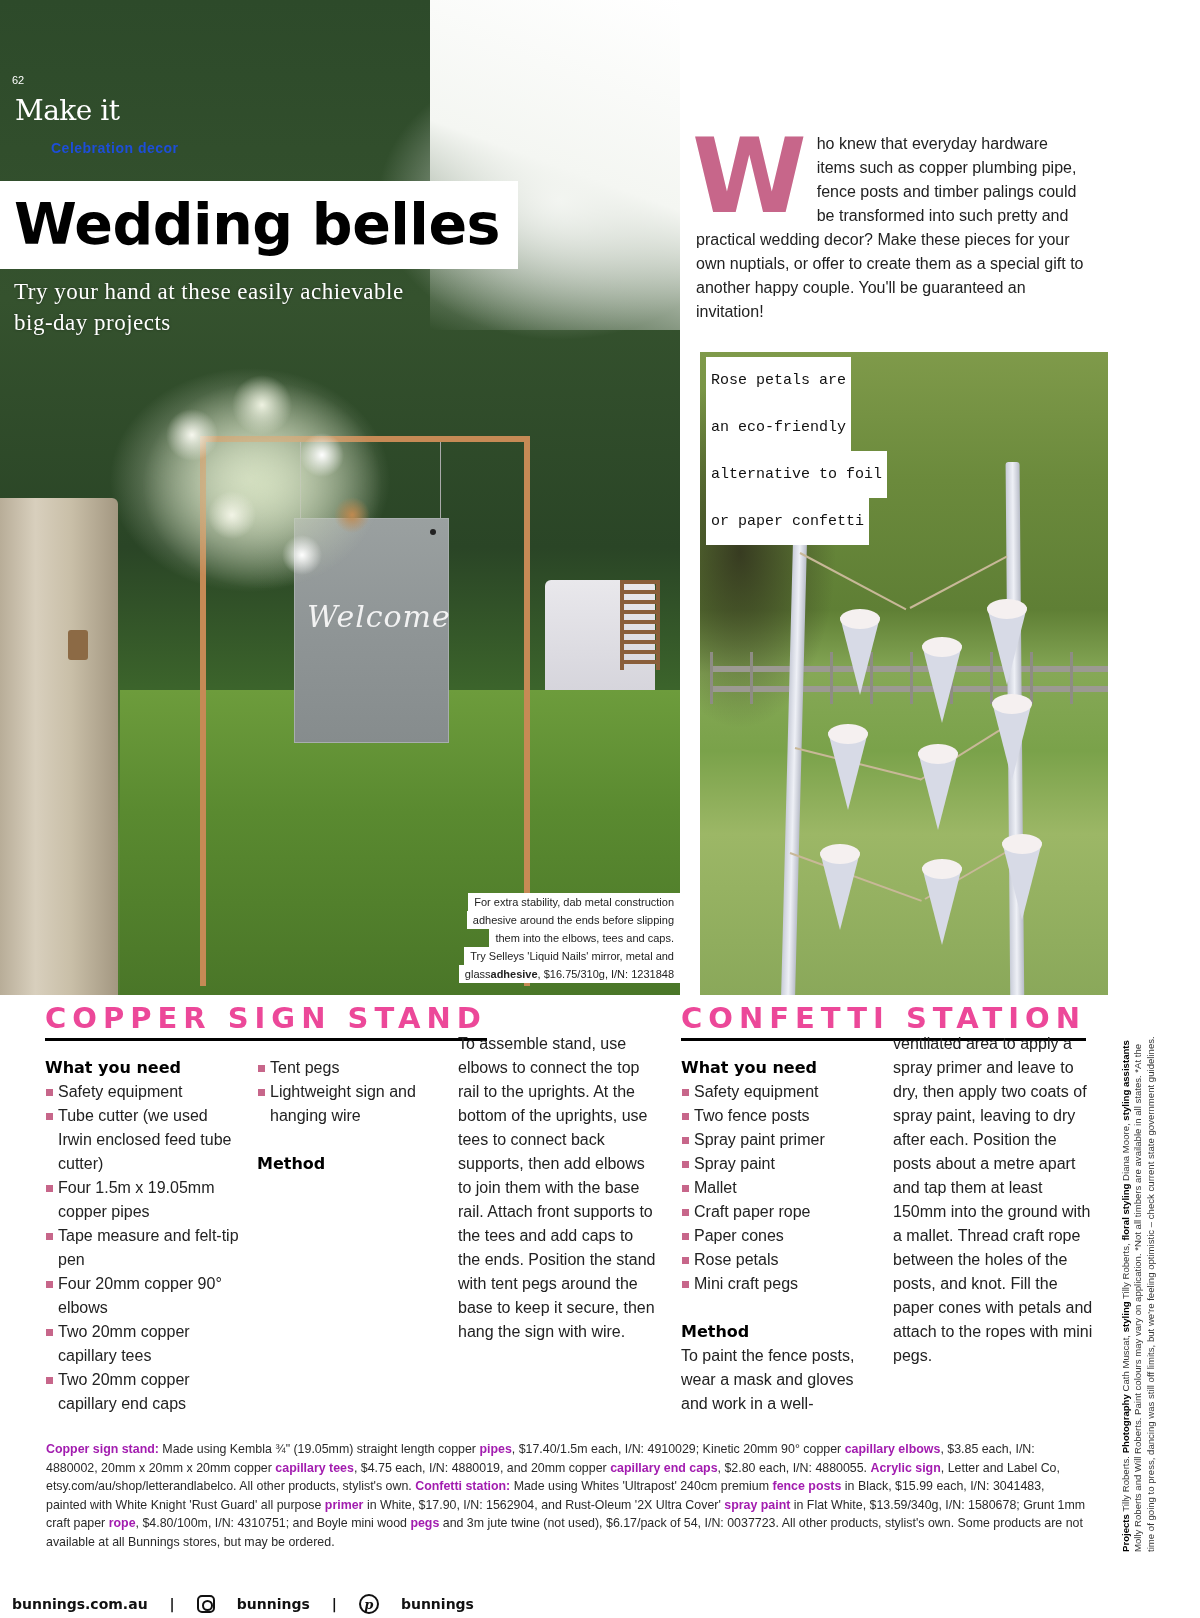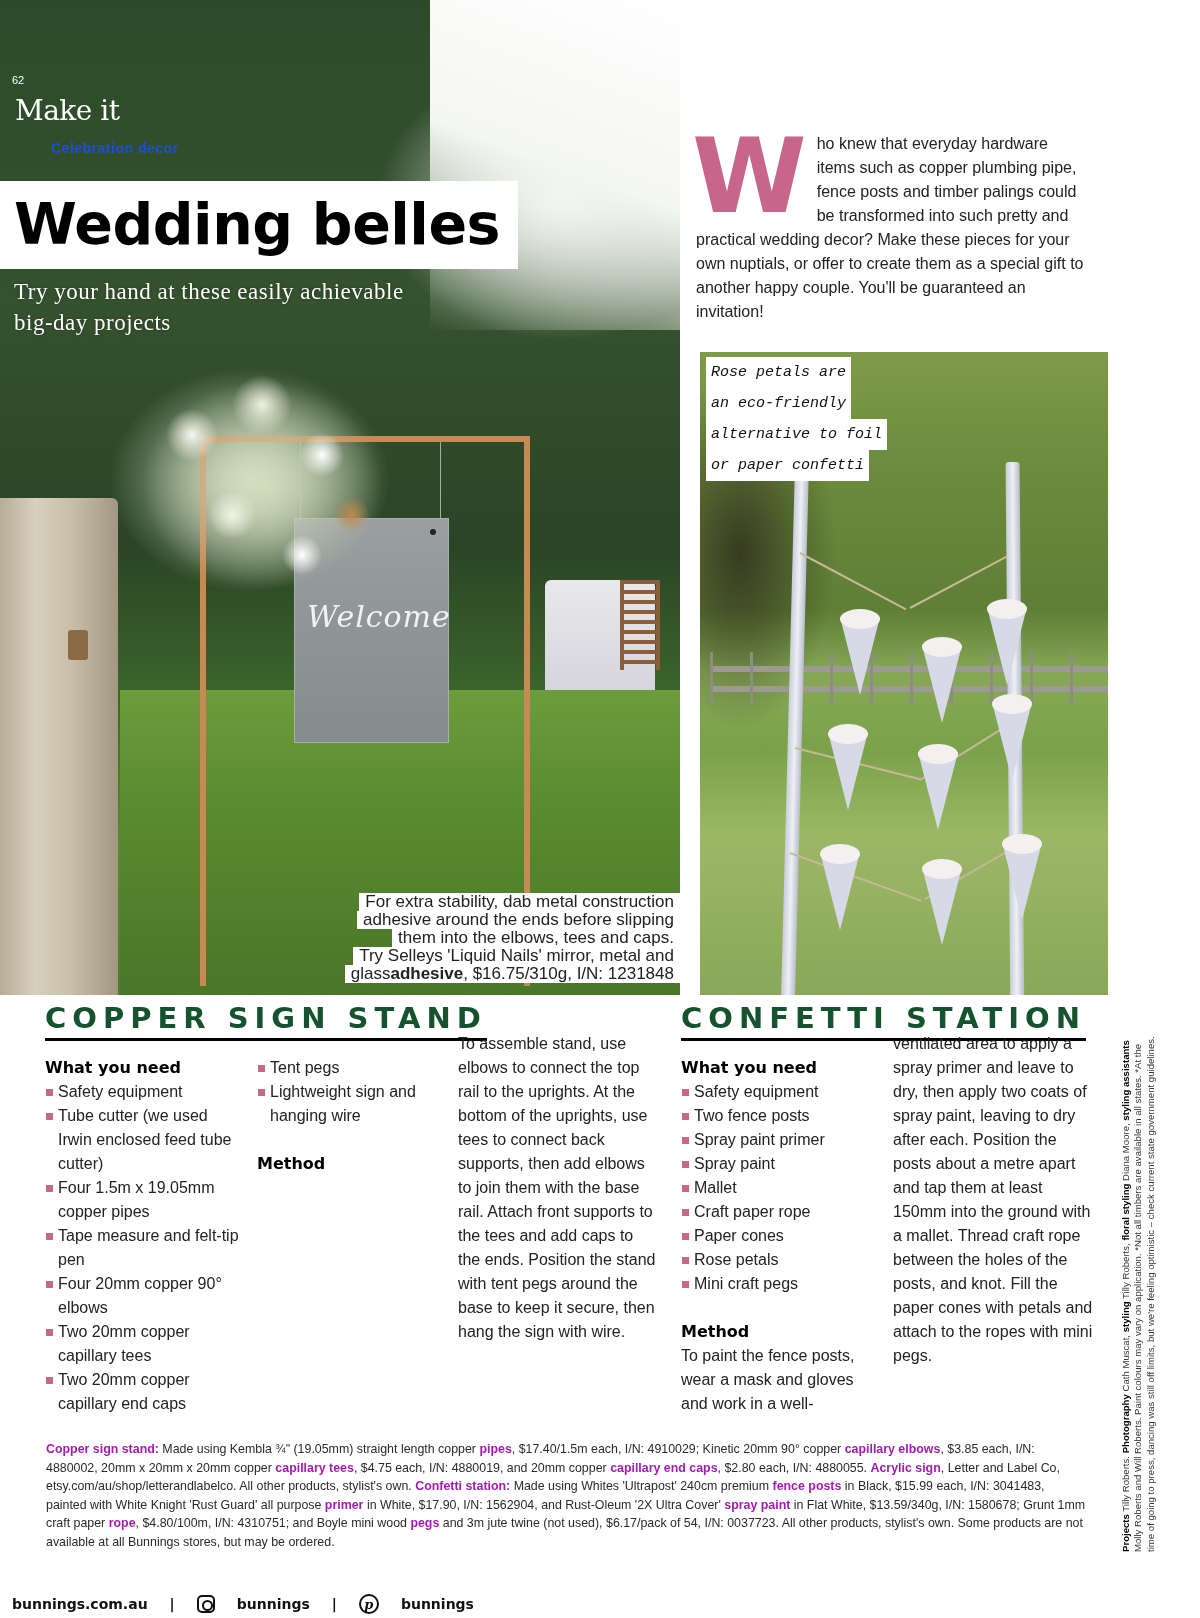--- a/index.html
+++ b/index.html
@@ -74,28 +74,28 @@
       linear-gradient(180deg, #7f9a4a 0%, #6b8a3c 20%, #5f7f35 40%, #86a856 50%, #7aa24a 62%, #9cb766 75%, #8aa85a 100%); }
   .photo2 .fence { position: absolute; left: 10px; top: 300px; width: 398px; height: 52px;
     background: repeating-linear-gradient(90deg, #8e8c84 0 3px, transparent 3px 40px),
                 linear-gradient(180deg, transparent 0 14px, #9c9a92 14px 20px, transparent 20px 34px, #9c9a92 34px 40px, transparent 40px); }
   .photo2 .pole { position: absolute; width: 14px; background: linear-gradient(90deg, #c8ccd8, #eef0f6 50%, #b8bcc8); border-radius: 3px; }
   .photo2 .rope { position: absolute; height: 2px; background: #c8b898; transform-origin: left center; }
   .photo2 .cone { position: absolute; width: 0; height: 0; border-left: 20px solid transparent; border-right: 20px solid transparent;
     border-top: 78px solid #d7dae6; }
   .photo2 .cone::before { content: ""; position: absolute; left: -20px; top: -86px; width: 40px; height: 20px; border-radius: 50%; background: #f5f0f0; }
   .callout { position: absolute; left: 706px; top: 357px; font-family: "Liberation Mono", monospace; font-size: 15px; line-height: 23px; color: #111; }
-  .callout span { display: inline-block; background: #ffffff; padding: 4px 5px; margin-bottom: 0; font-style: italic; }
-
-  .tip { position: absolute; right: 520px; top: 893px; text-align: right; font-size: 17px; line-height: 18px; color: #222; }
+  .callout span { display: inline-block; background: #ffffff; padding: 12px 5px; margin-bottom: 0; }
+
+  .tip { position: absolute; right: 520px; top: 893px; text-align: right; font-size: 11px; line-height: 18px; color: #222; }
   .tip span { display: inline-block; background: #ffffff; padding: 0 6px; }
 
   
   .proj-title { position: absolute; top: 1000px; font-family: "DejaVu Sans", sans-serif; font-weight: bold; font-size: 29px;
-    letter-spacing: 6px; color: #14532d; border-bottom: 3px solid #000; padding-bottom: 2px; line-height: 36px; }
+    letter-spacing: 6px; color: #ec4899; border-bottom: 3px solid #000; padding-bottom: 2px; line-height: 36px; }
   .col { position: absolute; top: 1056px; font-size: 16px; line-height: 24px; color: #222; }
   .col h3 { font-family: "DejaVu Sans", sans-serif; font-size: 16px; font-weight: bold; color: #000; line-height: 24px; }
   .col ul { list-style: none; }
   .col li { position: relative; padding-left: 13px; }
   .col li::before { content: ""; position: absolute; left: 1px; top: 9px; width: 7px; height: 7px; background: #c7668a; }
   .col .spacer { height: 24px; }
 
   .credits { position: absolute; left: 46px; top: 1440px; width: 1040px; font-size: 12.4px; line-height: 18.6px; color: #2a2a2a; }
   .credits b { color: #a21caf; text-align: center; }
 

